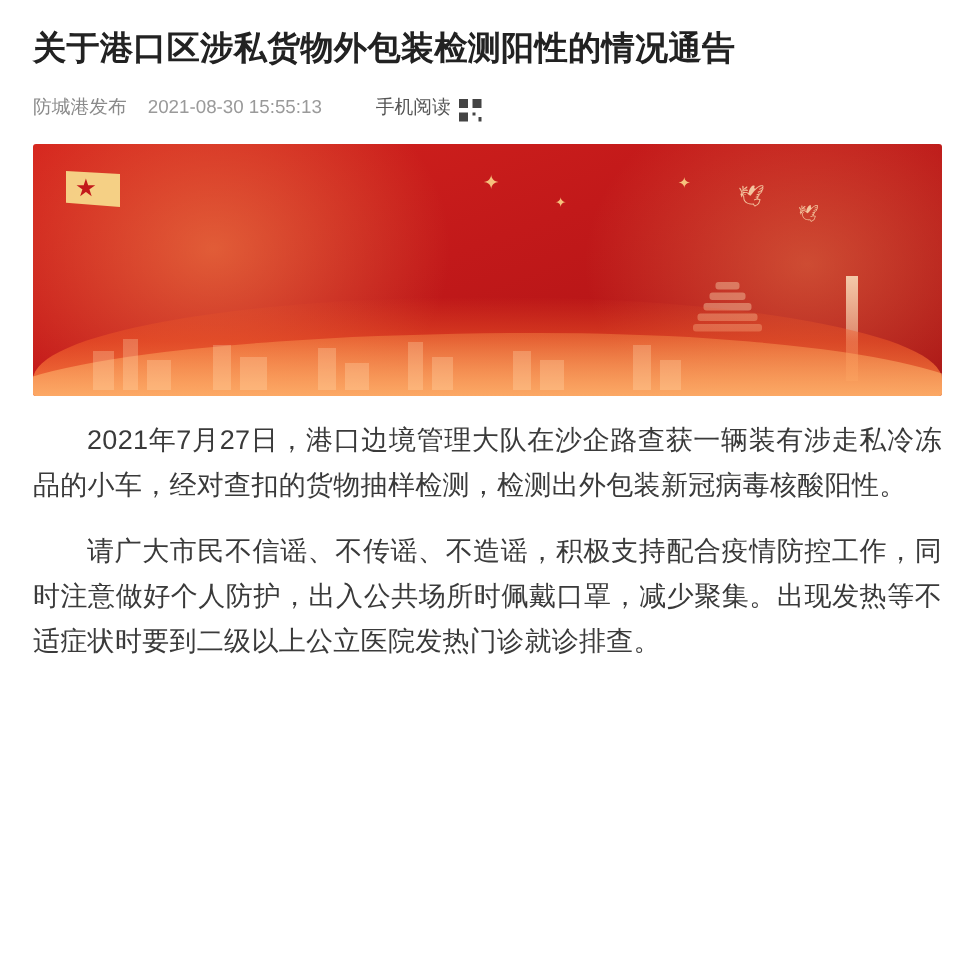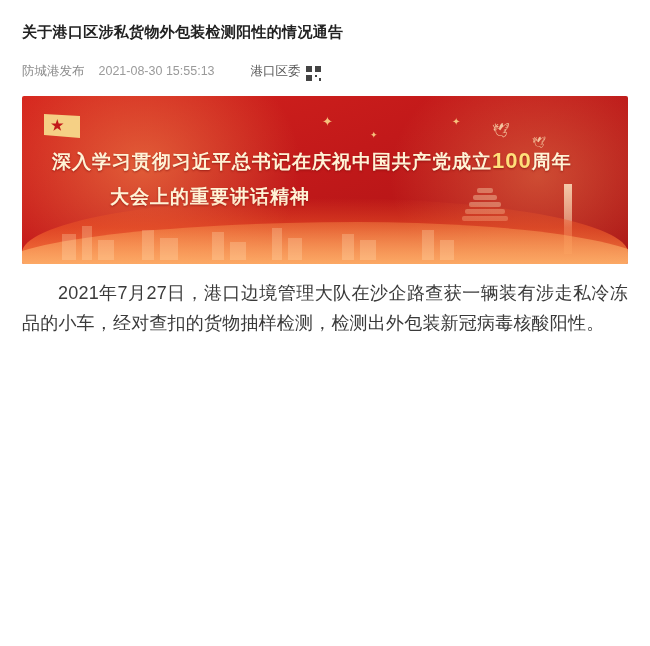--- a/index.html
+++ b/index.html
@@ -15,21 +15,21 @@
     overflow: hidden;
   }
   .page {
     width: 650px;
     height: 646px;
     box-sizing: border-box;
     padding: 0 22px;
     position: relative;
   }
   .article-title {
-    font-size: 15px;
+    font-size: 22px;
     font-weight: bold;
     color: #222222;
     letter-spacing: 0.3px;
     line-height: 28px;
     margin: 18px 0 0 0;
   }
   .meta-row {
     display: flex;
     align-items: center;
     margin-top: 16px;
@@ -217,21 +217,21 @@
 </head>
 <body>
 
 <div class="page">
 
   <h1 class="article-title">关于港口区涉私货物外包装检测阳性的情况通告</h1>
 
   <div class="meta-row">
     <span class="meta-source">防城港发布</span>
     <span class="meta-date">2021-08-30 15:55:13</span>
-    <span class="meta-read">港口区委</span>
+    <span class="meta-read">手机阅读</span>
     <span class="qr-icon">
       <i style="left:0;top:0;width:6px;height:6px;"></i>
       <i style="left:9px;top:0;width:6px;height:6px;"></i>
       <i style="left:0;top:9px;width:6px;height:6px;"></i>
       <i style="left:9px;top:9px;width:2px;height:2px;"></i>
       <i style="left:13px;top:12px;width:2px;height:3px;"></i>
     </span>
   </div>
 
   <div class="banner">
@@ -242,24 +242,20 @@
       <div class="flag"></div>
       <div class="sym">★</div>
     </div>
 
     <span class="star" style="left:300px; top:18px;">✦</span>
     <span class="star" style="left:348px; top:34px; font-size:9px;">✦</span>
     <span class="star" style="left:430px; top:20px; font-size:10px;">✦</span>
     <span class="dove" style="left:470px; top:26px;">🕊</span>
     <span class="dove" style="left:510px; top:40px; font-size:11px;">🕊</span>
 
-    <div class="banner-line1">
-      <span>深入学习贯彻习近平总书记在庆祝中国共产党成立</span><span class="hl">100</span><span>周年</span>
-    </div>
-    <div class="banner-line2">大会上的重要讲话精神</div>
 
     <div class="pagoda">
       <span style="width:16px;"></span>
       <span style="width:24px;"></span>
       <span style="width:32px;"></span>
       <span style="width:40px;"></span>
       <span style="width:46px;"></span>
     </div>
     <div class="tower"></div>
 
@@ -278,15 +274,16 @@
       <div class="bldg" style="left:266px;width:14px;height:22px;"></div>
       <div class="bldg" style="left:320px;width:12px;height:26px;"></div>
       <div class="bldg" style="left:338px;width:16px;height:20px;"></div>
       <div class="bldg" style="left:400px;width:12px;height:30px;"></div>
       <div class="bldg" style="left:418px;width:14px;height:20px;"></div>
     </div>
   </div>
 
   <div class="body-text">
     <p class="para">2021年7月27日，港口边境管理大队在沙企路查获一辆装有涉走私冷冻品的小车，经对查扣的货物抽样检测，检测出外包装新冠病毒核酸阳性。</p>
+    <p class="para">请广大市民不信谣、不传谣、不造谣，积极支持配合疫情防控工作，同时注意做好个人防护，出入公共场所时佩戴口罩，减少聚集。出现发热等不适症状时要到二级以上公立医院发热门诊就诊排查。</p>
   </div>
 
 </div>
 
 </body></html>

